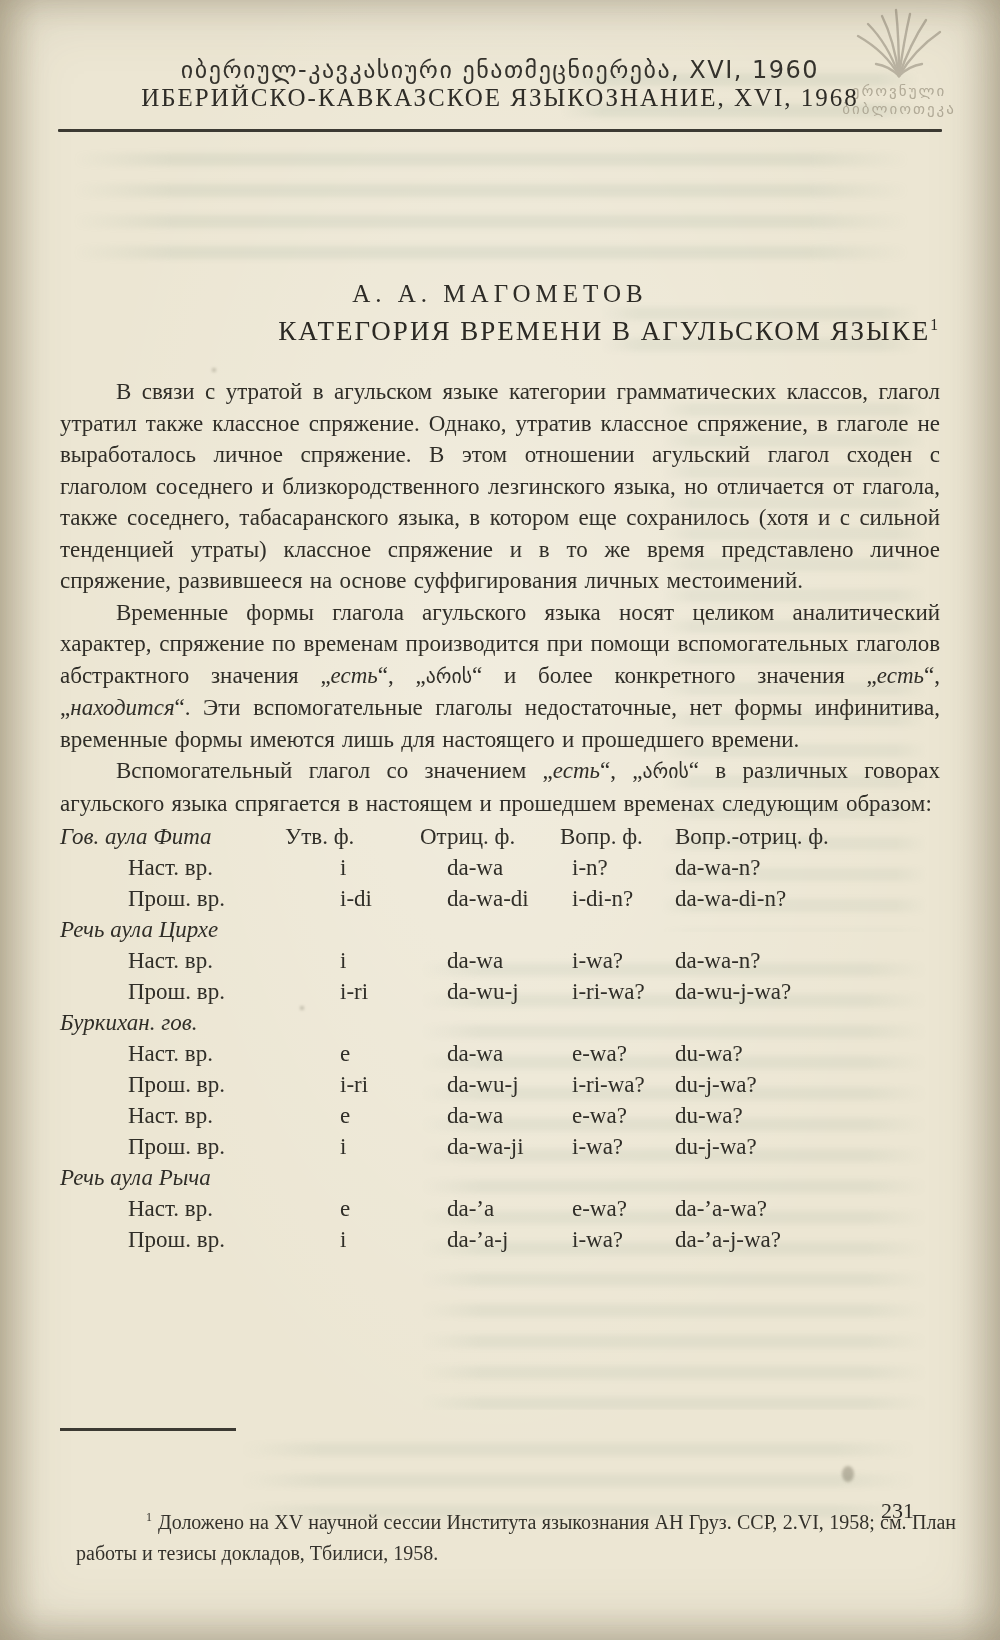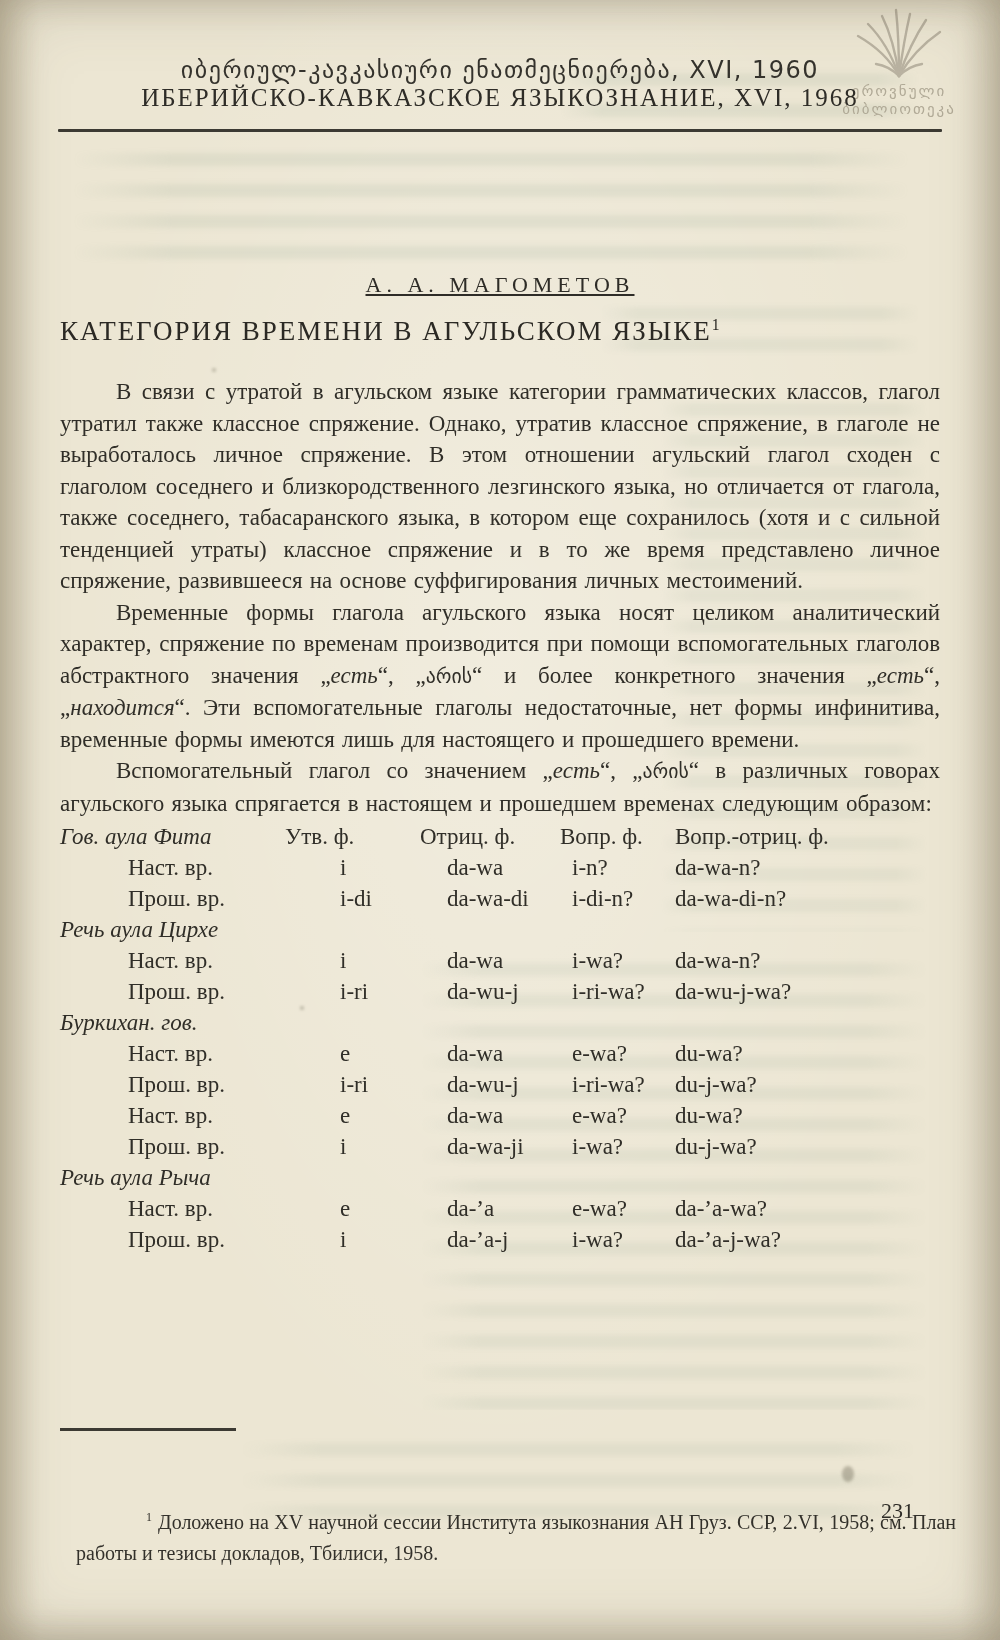--- a/index.html
+++ b/index.html
@@ -37,23 +37,23 @@
   .speck{position:absolute;background:#5d5846;border-radius:50%;opacity:.35;filter:blur(1.5px);pointer-events:none;}
   
   .jr-head{position:absolute;top:56px;left:60px;width:880px;text-align:center;}
   .jr-geo{font-family:"DejaVu Sans", sans-serif;font-size:24px;letter-spacing:1.5px;color:#35332d;}
   .jr-rus{font-size:25px;letter-spacing:2px;margin-top:0;color:#2e2c27;}
   .jr-rule{position:absolute;top:129px;left:58px;width:884px;height:3px;background:#3c3a33;border-radius:1px;}
   
   .stamp{position:absolute;top:6px;right:8px;width:186px;height:112px;opacity:.9;}
   .stamp text{font-family:"DejaVu Sans", sans-serif;fill:#aba491;letter-spacing:2px;}
   
-  .author{position:absolute;top:272px;left:60px;width:880px;text-align:center;
-    font-size:22px;letter-spacing:5px;color:#2e2c27;text-decoration:underline;}
-  .title{position:absolute;top:316px;left:60px;width:880px;text-align:left;
+  .author{position:absolute;top:280px;left:60px;width:880px;text-align:center;
+    font-size:25px;letter-spacing:5px;color:#2e2c27;}
+  .title{position:absolute;top:316px;left:60px;width:880px;text-align:right;
     font-size:27px;letter-spacing:2px;color:#2b2924;}
   .title sup{font-size:58%;vertical-align:super;}
   .content{position:absolute;top:376px;left:60px;width:880px;
     font-size:23px;line-height:31.5px;text-align:justify;color:#302e28;}
   .content p{margin:0;text-indent:56px;word-spacing:1.5px;}
   .seg-italic{font-style:italic;}
   .seg-geo{font-family:"DejaVu Sans", sans-serif;font-size:.86em;}
   
   .conj-table{margin-top:2px;}
   .t-row{display:grid;grid-template-columns:225px 135px 140px 115px 1fr;min-height:31px;line-height:31px;}

